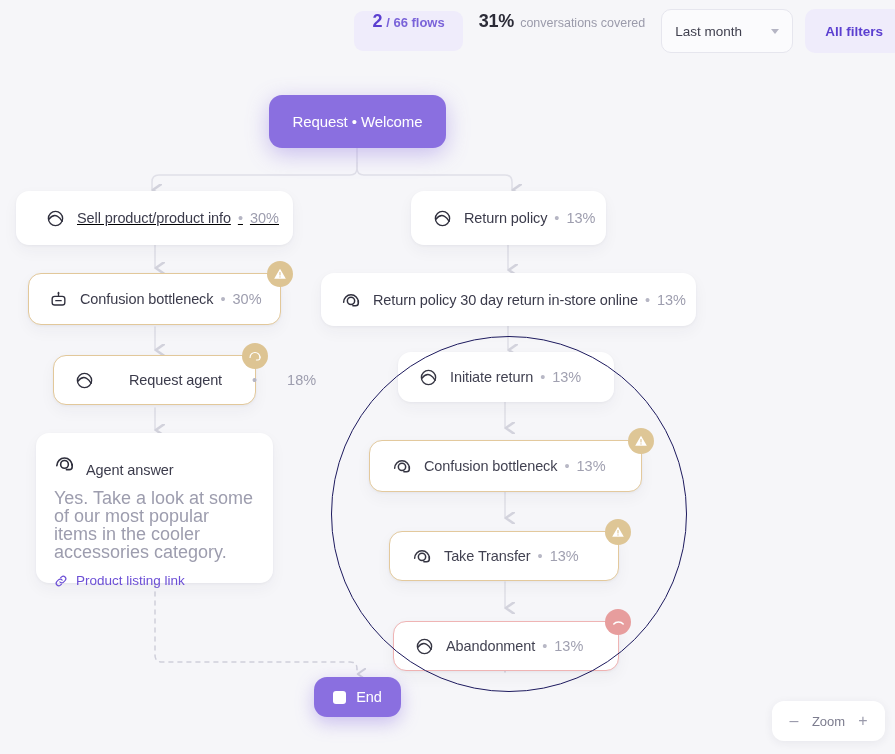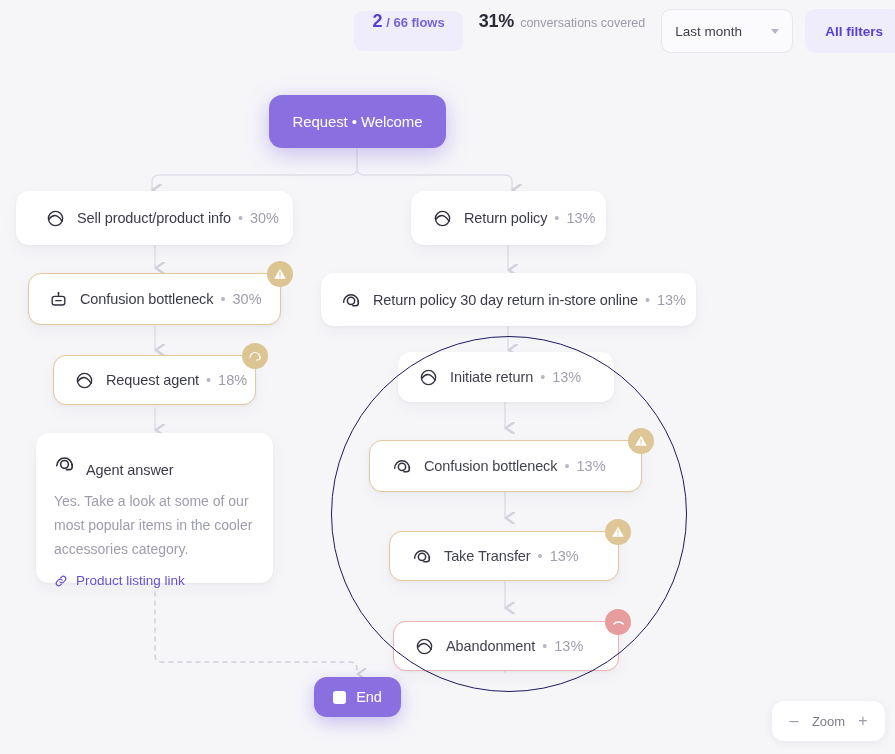--- a/index.html
+++ b/index.html
@@ -208,22 +208,22 @@
     margin-bottom: 11px;
   }
   .answer-head .label {
     font-size: 14.5px;
     color: #3b3b4b;
     letter-spacing: -0.1px;
     margin-top: 13px;
   }
   .answer-head .nicon { margin-right: 11px; display:inline-flex; }
   .answer-body {
-    font-size: 14px;
-    line-height: 24px;
+    font-size: 18px;
+    line-height: 18px;
     color: #9d9dae;
     margin-bottom: 12px;
   }
   .answer-link {
     display: flex;
     align-items: center;
     font-size: 13.5px;
     color: #6c4fd6;
   }
   .answer-link .nicon { margin-right: 8px; display:inline-flex; }
@@ -326,21 +326,21 @@
 
       <g fill="none" stroke="#cfcfda" stroke-width="1.5" stroke-dasharray="4 5" stroke-linecap="round">
         <path d="M505,668 L505,676"></path>
       </g>
     </svg>
 
     <div class="node root" style="left:269px; top:95px; width:177px; height:53px;">
       <span class="label">Request • Welcome</span>
     </div>
 
-    <div class="node" style="left:16px; top:191px; width:277px; height:54px;">
+    <div class="node" style="left:16px; top:191px; width:277px; height:54px;text-decoration:underline;">
       <span class="nicon" style="margin-left:30px;">
         <svg width="19" height="19" viewBox="0 0 24 24" fill="none" stroke="#2e2e3c" stroke-width="1.7">
           <circle cx="12" cy="12" r="9"></circle>
           <path d="M3.6,13.2 C7,8.5 11.5,7.6 14.6,9.2 C17,10.4 18.6,12.4 20.4,15.6" stroke-linecap="round"></path>
         </svg>
       </span>
       <span class="label">Sell product/product info</span>
       <span class="dot-sep">•</span>
       <span class="pct">30%</span>
     </div>
@@ -359,21 +359,21 @@
       <span class="pct">30%</span>
       <div class="badge gold" style="right:-13px; top:-13px;">
         <svg width="14" height="14" viewBox="0 0 24 24" fill="#ffffff">
           <path d="M12,3.2 L22,20.2 L2,20.2 Z"></path>
           <rect x="11" y="8.6" width="2" height="6" rx="1" fill="#ddc493"></rect>
           <circle cx="12" cy="17" r="1.15" fill="#ddc493"></circle>
         </svg>
       </div>
     </div>
 
-    <div class="node warn" style="left:53px; top:355px; width:203px; height:50px;">
+    <div class="node warn" style="left:53px; top:355px; width:203px; height:50px;gap:23px;">
       <span class="nicon" style="margin-left:21px;">
         <svg width="19" height="19" viewBox="0 0 24 24" fill="none" stroke="#2e2e3c" stroke-width="1.7">
           <circle cx="12" cy="12" r="9"></circle>
           <path d="M3.6,13.2 C7,8.5 11.5,7.6 14.6,9.2 C17,10.4 18.6,12.4 20.4,15.6" stroke-linecap="round"></path>
         </svg>
       </span>
       <span class="label">Request agent</span>
       <span class="dot-sep">•</span>
       <span class="pct">18%</span>
       <div class="badge gold" style="right:-13px; top:-13px;">

